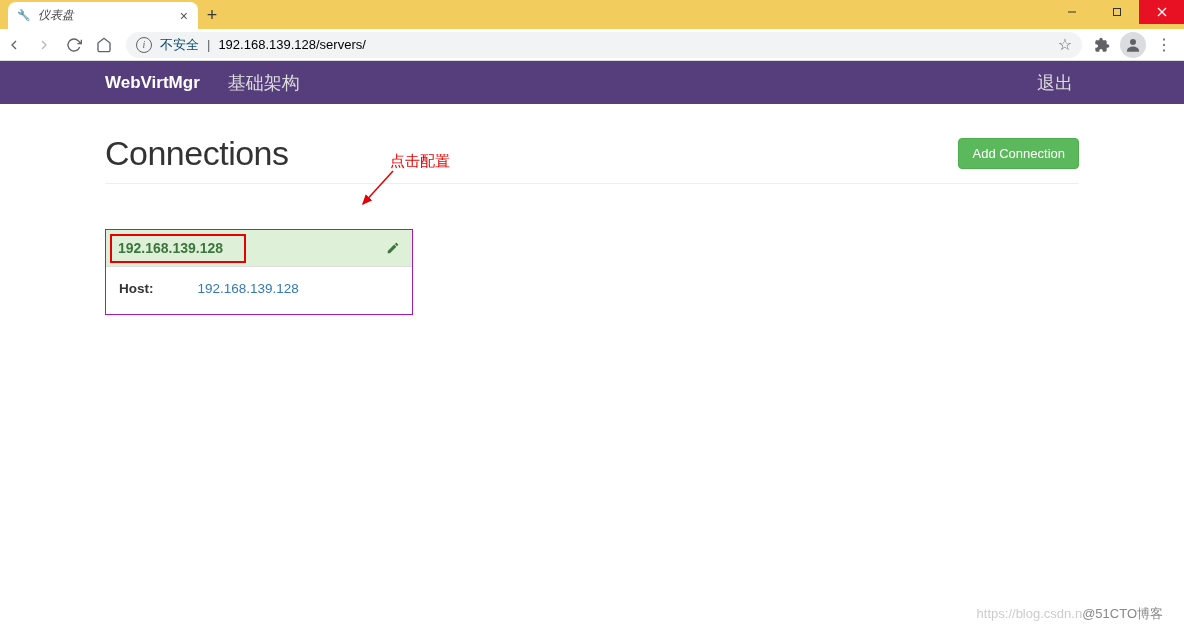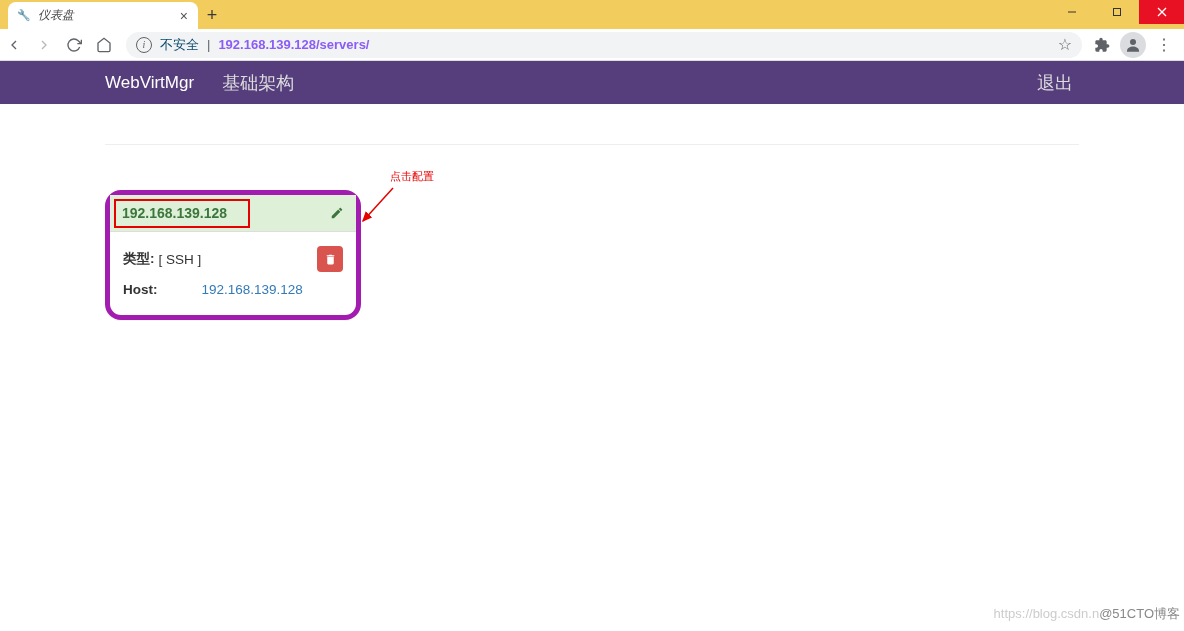--- a/index.html
+++ b/index.html
@@ -16,60 +16,60 @@
     .win-btn { width: 45px; height: 24px; display: flex; align-items: center; justify-content: center; font-size: 12px; color: #333; }
     .win-close { background: #e81123; color: #fff; }
     
     
     .toolbar { background: #fff; height: 32px; display: flex; align-items: center; padding: 0; border-bottom: 1px solid #ddd; gap: 2px; }
     .tb-btn { width: 28px; height: 28px; display: flex; align-items: center; justify-content: center; color: #5f6368; border-radius: 50%; }
     .tb-btn.disabled { color: #b0b0b0; }
     .addressbar { flex: 1; margin: 0 6px; height: 26px; background: #f1f3f4; border-radius: 13px; display: flex; align-items: center; padding: 0 10px; font-size: 13px; color: #5f6368; gap: 8px; }
     .addr-info { width: 16px; height: 16px; border: 1.5px solid #5f6368; border-radius: 50%; display: flex; align-items: center; justify-content: center; font-size: 10px; font-style: italic; font-family: serif; }
     .addr-unsafe { color: #0c4a6e; }
-    .addr-url { color: #8b5cf6; font-weight: bold; }
+    .addr-url { color: #000000; }
     .addr-star { margin-left: auto; color: #5f6368; font-size: 16px; }
     .toolbar-right { display: flex; align-items: center; gap: 6px; padding-right: 8px; }
     .ext-icon { width: 24px; display: flex; justify-content: center; font-size: 14px; color: #555; }
     .avatar { width: 26px; height: 26px; border-radius: 50%; background: #dadce0; display: flex; align-items: center; justify-content: center; color: #5f6368; }
     .menu-dots { width: 24px; display: flex; justify-content: center; color: #5f6368; font-size: 16px; }
     
     
     .navbar { background: #563d7c; height: 43px; display: flex; align-items: center; color: #fff; padding: 0 20px; }
     .nav-inner { width: 1004px; margin: 0 auto; display: flex; align-items: center; padding: 0 15px; }
-    .brand { font-size: 17px; font-weight: normal; color: #fff; margin-right: 22px; }
+    .brand { font-size: 17px; font-weight: bold; color: #fff; margin-right: 22px; }
     .nav-link { font-size: 18px; color: #ddd; text-decoration: none; padding: 0 6px; }
     .nav-right { margin-left: auto; }
     
     
     .container { width: 1004px; margin: 0 auto; padding: 30px 15px 0; position: relative; }
     .page-header { display: flex; align-items: center; border-bottom: 1px solid #eee; padding-bottom: 10px; margin-bottom: 15px; }
     .page-title { font-size: 34px; font-weight: 500; color: #333; letter-spacing: -0.5px; }
     .btn-add { margin-left: auto; background: #5cb85c; border: 1px solid #4cae4c; color: #fff; font-size: 13px; padding: 7px 13px; border-radius: 4px; cursor: pointer; }
     
     
-    .annotation { position: absolute; left: 300px; top: 65px; color: #e60000; font-size: 11px; display: flex; align-items: center; pointer-events: none; }
+    .annotation { position: absolute; left: 300px; top: 48px; color: #e60000; font-size: 15px; display: flex; align-items: center; pointer-events: none; }
     .annot-arrow { position: absolute; left: -35px; top: 14px; }
     
     
-    .panel { width: 256px; border: 5px solid #a21caf; border-radius: 16px; margin-top: 45px; overflow: visible; box-shadow: 0 1px 1px rgba(0,0,0,0.04); }
+    .panel { width: 308px; border: 1px solid #a21caf; border-radius: 0; margin-top: 45px; overflow: visible; box-shadow: 0 1px 1px rgba(0,0,0,0.04); }
     .panel-header { background: #dff0d8; padding: 10px 12px; display: flex; align-items: center; position: relative; border-bottom: 1px solid #ddd; }
     .panel-header .hostlink { color: #3c763d; font-weight: bold; font-size: 14px; }
     .red-box { position: absolute; border: 2px solid #e60000; top: 4px; left: 4px; width: 136px; height: 29px; pointer-events: none; }
     .edit-btn { margin-left: auto; color: #3c763d; font-size: 14px; cursor: pointer; }
     .panel-body { padding: 14px 13px; font-size: 13.5px; color: #333; }
     .panel-row { display: flex; align-items: center; margin-bottom: 10px; }
     .panel-row:last-child { margin-bottom: 4px; gap: 40px; }
     .label { font-weight: bold; margin-right: 4px; }
     .typeval { color: #333; }
     .hostval { color: #337ab7; }
     .del-btn { margin-left: auto; background: #d9534f; border-radius: 4px; width: 26px; height: 26px; display: flex; align-items: center; justify-content: center; color: #fff; cursor: pointer; }
     
     
-    .watermark { position: absolute; right: 4px; bottom: 8px; font-size: 13px; color: #ccc; }
+    .watermark { position: absolute; right: 21px; bottom: 8px; font-size: 13px; color: #ccc; }
     .watermark .dark { color: #888; }
     
     svg { display: block; }
   </style>
 </head>
 <body>
 
 <div class="titlebar">
   <div class="tab">
     <span class="tab-favicon">🔧</span>
@@ -145,20 +145,22 @@
 <div class="navbar">
   <div class="nav-inner">
     <a class="brand">WebVirtMgr</a>
     <a class="nav-link">基础架构</a>
     <a class="nav-link nav-right">退出</a>
   </div>
 </div>
 
 <div class="container">
   <div class="page-header">
+    <h1 class="page-title">Connections</h1>
+    <button class="btn-add">Add Connection</button>
   </div>
 
   <div class="annotation">
     <svg class="annot-arrow" width="45" height="45" viewBox="0 0 45 45">
       <defs>
           <marker id="ah" markerWidth="8" markerHeight="8" refX="6" refY="3" orient="auto">
             <polygon points="0 0, 7 3, 0 6" fill="#e60000"></polygon>
           </marker>
         </defs>
       <line x1="38" y1="5" x2="8" y2="38" stroke="#e60000" stroke-width="1.5" marker-end="url(#ah)"></line>
@@ -171,29 +173,20 @@
       <a class="hostlink">192.168.139.128</a>
       <div class="red-box"></div>
       <span class="edit-btn">
         <svg width="14" height="14" viewBox="0 0 24 24" fill="#3c763d">
             <path d="M3 17.25V21h3.75L17.81 9.94l-3.75-3.75L3 17.25zM20.71 7.04c.39-.39.39-1.02 0-1.41l-2.34-2.34c-.39-.39-1.02-.39-1.41 0l-1.83 1.83 3.75 3.75 1.83-1.83z"></path>
           </svg>
       </span>
     </div>
     <div class="panel-body">
       <div class="panel-row">
-        <span class="label">类型:</span>
-        <span class="typeval">[ SSH ]</span>
-        <span class="del-btn">
-          <svg width="13" height="13" viewBox="0 0 24 24" fill="#fff">
-              <path d="M6 19c0 1.1.9 2 2 2h8c1.1 0 2-.9 2-2V7H6v12zM19 4h-3.5l-1-1h-5l-1 1H5v2h14V4z"></path>
-            </svg>
-        </span>
-      </div>
-      <div class="panel-row">
         <span class="label">Host:</span>
         <a class="hostval">192.168.139.128</a>
       </div>
     </div>
   </div>
 </div>
 
 <div class="watermark">
   <span>https://blog.csdn.n</span><span class="dark">@51CTO博客</span>
 </div>

